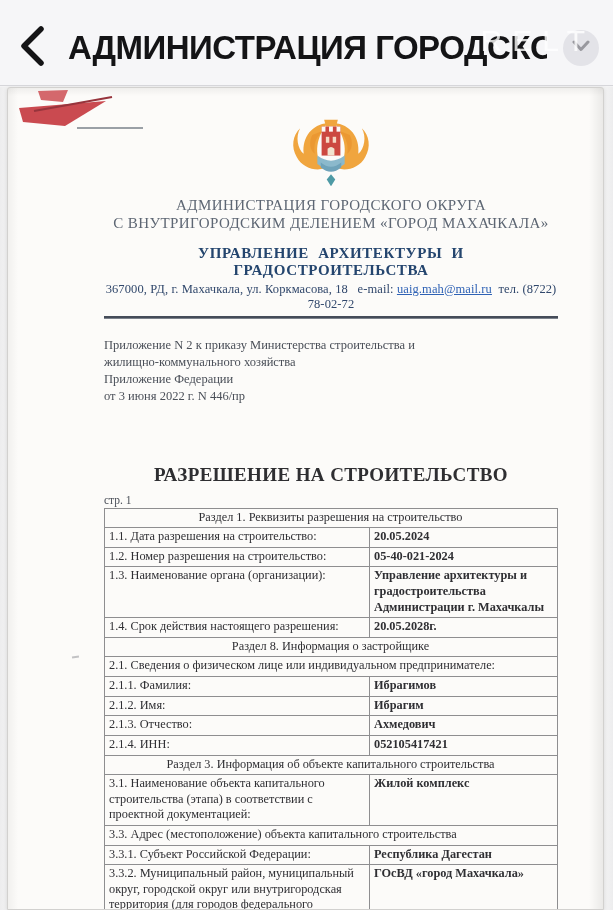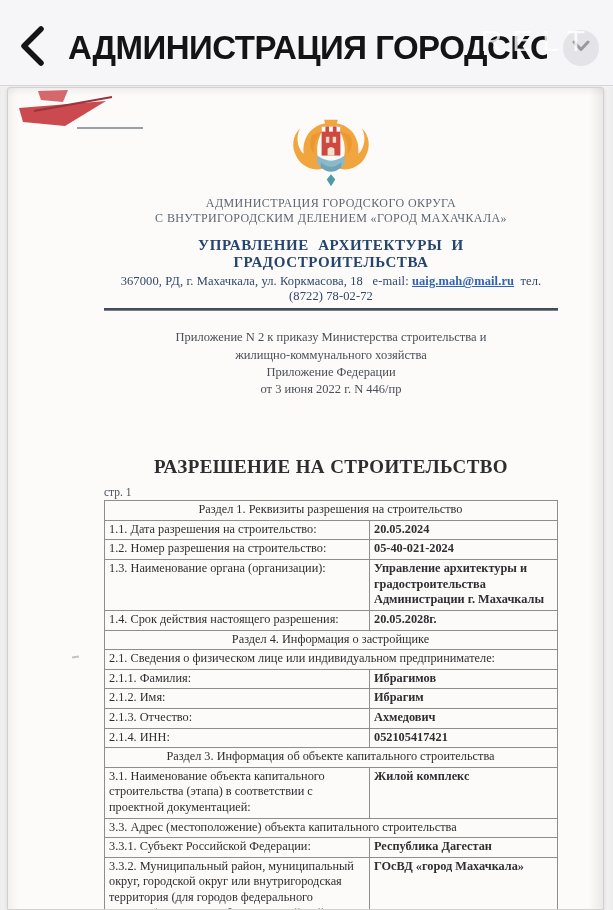--- a/index.html
+++ b/index.html
@@ -69,37 +69,37 @@
     position: absolute; left: 64px; top: 568px; width: 7px; height: 2px;
     background: #c2c2c4; transform: rotate(-8deg);
   }
 
   .content { padding: 30px 45px 0 96px; }
 
   
   .letterhead { text-align: center; }
   .emblem { display: block; margin: 0 auto 8px auto; }
   .org-line {
-    font-size: 12px; color: #5d6673; letter-spacing: 0.4px; line-height: 1.22;
+    font-size: 15px; color: #5d6673; letter-spacing: 0.4px; line-height: 1.22;
   }
   .dept-line {
     margin-top: 12px; font-size: 15px; font-weight: 700; color: #24456e;
     word-spacing: 5px; letter-spacing: 0.6px;
   }
   .addr-line {
     margin-top: 3px; font-size: 12.5px; color: #30476b; letter-spacing: 0.1px;
   }
-  .addr-line .email { color: #2f62b5; text-decoration: underline; cursor: pointer; font-weight: bold; }
+  .addr-line .email { color: #2f62b5; text-decoration: underline; cursor: pointer; }
   .head-rule {
     margin-top: 4px; height: 3px; background: #454c59; border-bottom: 1px solid #7c828c;
   }
 
   
   .appendix {
-    margin-top: 18px; text-align: center;
+    margin-top: 18px; text-align: left;
     font-size: 12.5px; color: #4a4f58; line-height: 1.38;
   }
 
   
   .doc-title {
     margin-top: 58px; text-align: center;
     font-size: 19px; font-weight: 700; color: #2e2e31; letter-spacing: 0.4px;
   }
   .page-label { margin-top: 8px; text-align: left; font-size: 11.5px; color: #4a4f58; }
 
@@ -222,21 +222,21 @@
             </tr>
             <tr>
               <td class="cl">1.3. Наименование органа (организации):</td>
               <td class="cv">Управление архитектуры и градостроительства Администрации г. Махачкалы</td>
             </tr>
             <tr>
               <td class="cl">1.4. Срок действия настоящего разрешения:</td>
               <td class="cv">20.05.2028г.</td>
             </tr>
             <tr>
-              <td colspan="2" class="cs">Раздел 4. Информация о застройщике</td>
+              <td colspan="2" class="cs">Раздел 8. Информация о застройщике</td>
             </tr>
             <tr>
               <td colspan="2" class="cf">2.1. Сведения о физическом лице или индивидуальном предпринимателе:</td>
             </tr>
             <tr>
               <td class="cl">2.1.1. Фамилия:</td>
               <td class="cv">Ибрагимов</td>
             </tr>
             <tr>
               <td class="cl">2.1.2. Имя:</td>

